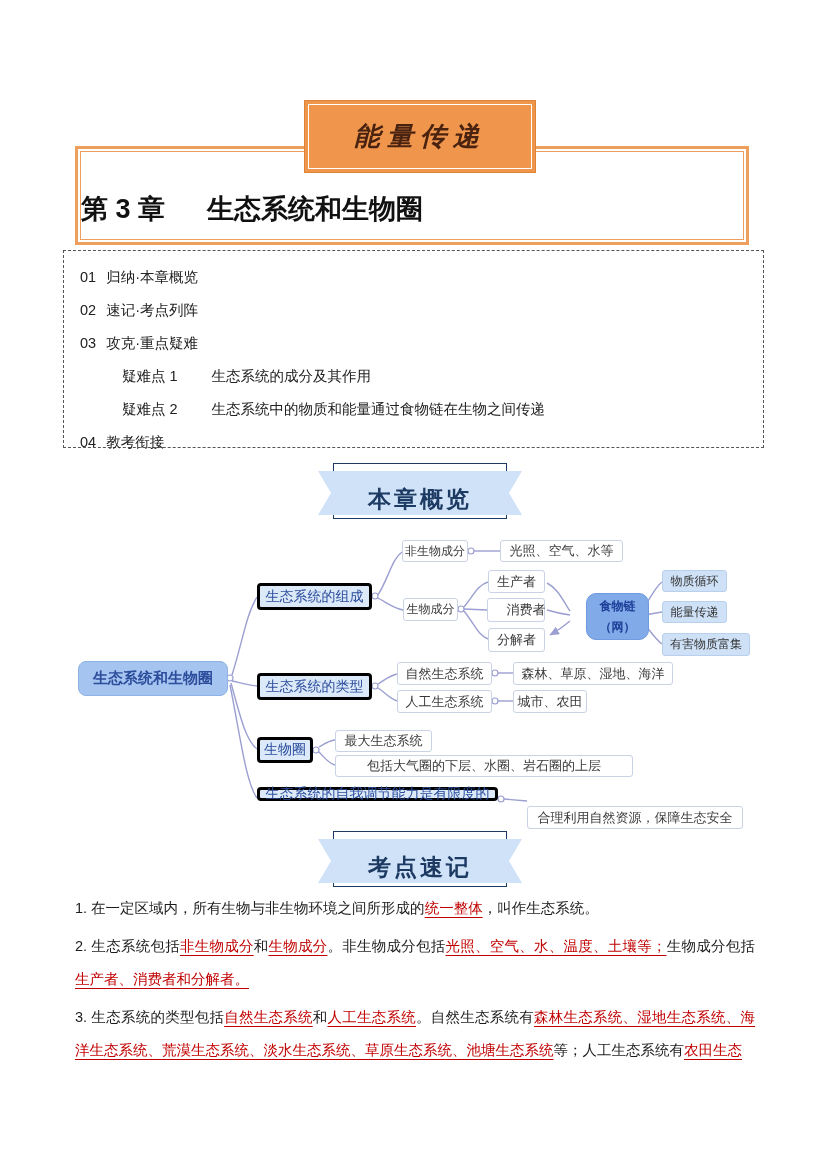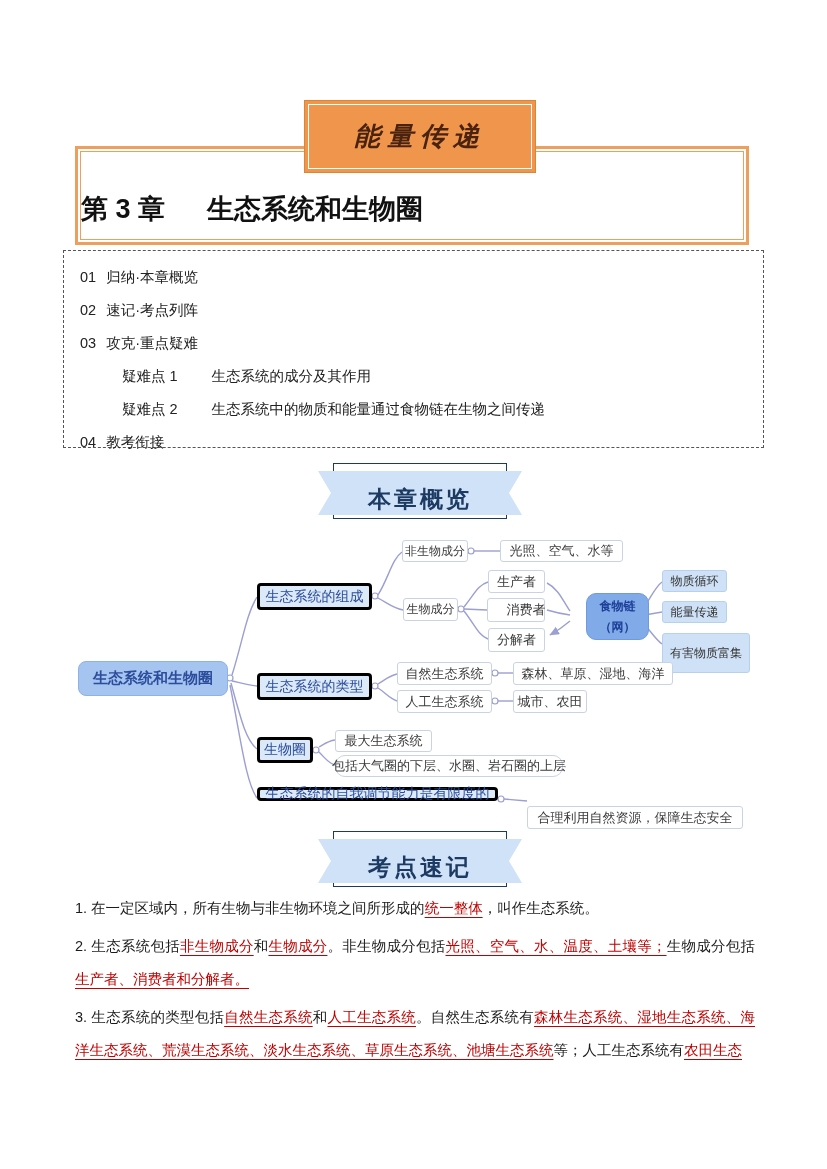--- a/index.html
+++ b/index.html
@@ -161,31 +161,31 @@
   <div class="node n-white" style="left:343px;top:73px;width:55px;height:23px;font-size:12px;">生物成分</div>
   <div class="node n-white" style="left:428px;top:45px;width:57px;height:23px;">生产者</div>
   <div class="node n-white" style="left:427px;top:73px;width:58px;height:24px;padding-left:20px;">消费者</div>
   <div class="node n-white" style="left:428px;top:103px;width:57px;height:24px;">分解者</div>
   <div class="node n-food" style="left:510px;top:68px;width:63px;height:47px;margin-left:16px;">
     <span>食物链</span>
     <span>（网）</span>
   </div>
   <div class="node n-leafblue" style="left:602px;top:45px;width:65px;height:22px;">物质循环</div>
   <div class="node n-leafblue" style="left:602px;top:76px;width:65px;height:22px;">能量传递</div>
-  <div class="node n-leafblue" style="left:602px;top:108px;width:88px;height:40px;text-align:center;">有害物质富集</div>
+  <div class="node n-leafblue" style="left:602px;top:108px;width:88px;height:23px;text-align:center;">有害物质富集</div>
 
   <div class="node n-l1" style="left:197px;top:148px;width:115px;height:27px;">生态系统的类型</div>
   <div class="node n-white" style="left:337px;top:137px;width:95px;height:23px;">自然生态系统</div>
   <div class="node n-white" style="left:453px;top:137px;width:160px;height:23px;">森林、草原、湿地、海洋</div>
   <div class="node n-white" style="left:337px;top:165px;width:95px;height:23px;">人工生态系统</div>
   <div class="node n-white" style="left:453px;top:165px;width:74px;height:23px;">城市、农田</div>
 
   <div class="node n-l1" style="left:197px;top:212px;width:56px;height:26px;">生物圈</div>
   <div class="node n-white" style="left:275px;top:205px;width:97px;height:22px;">最大生态系统</div>
-  <div class="node n-white" style="left:275px;top:230px;width:228px;height:22px;border-radius:10px;">包括大气圈的下层、水圈、岩石圈的上层</div>
+  <div class="node n-white" style="left:275px;top:230px;width:298px;height:22px;">包括大气圈的下层、水圈、岩石圈的上层</div>
 
   <div class="node n-l1" style="left:197px;top:262px;width:241px;height:14px;">生态系统的自我调节能力是有限度的</div>
   <div class="node n-white" style="left:467px;top:265px;width:216px;height:23px;margin-top:16px;">合理利用自然资源，保障生态安全</div>
 </div>
 
 <div class="ribbon" style="left:318px;top:830px;">
   <div class="back"></div>
   <div class="band">
     <span>考点速记</span>
   </div>

